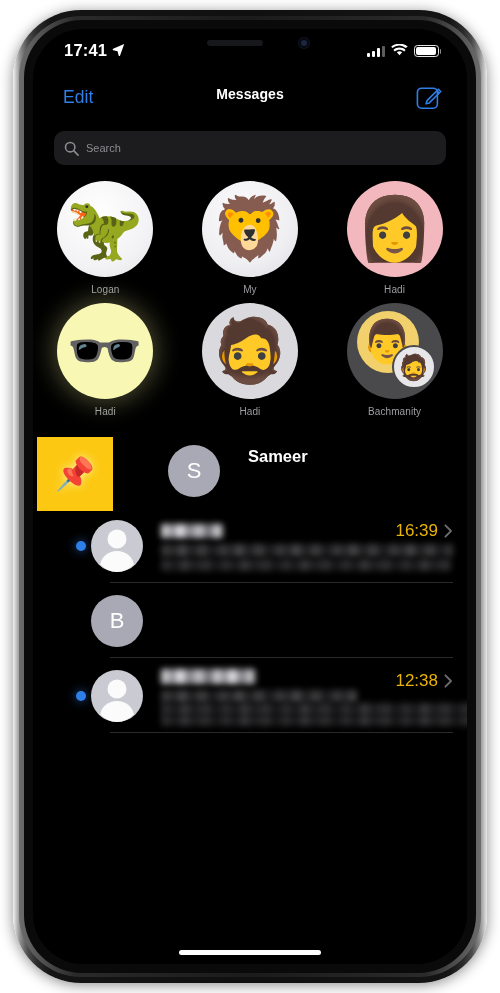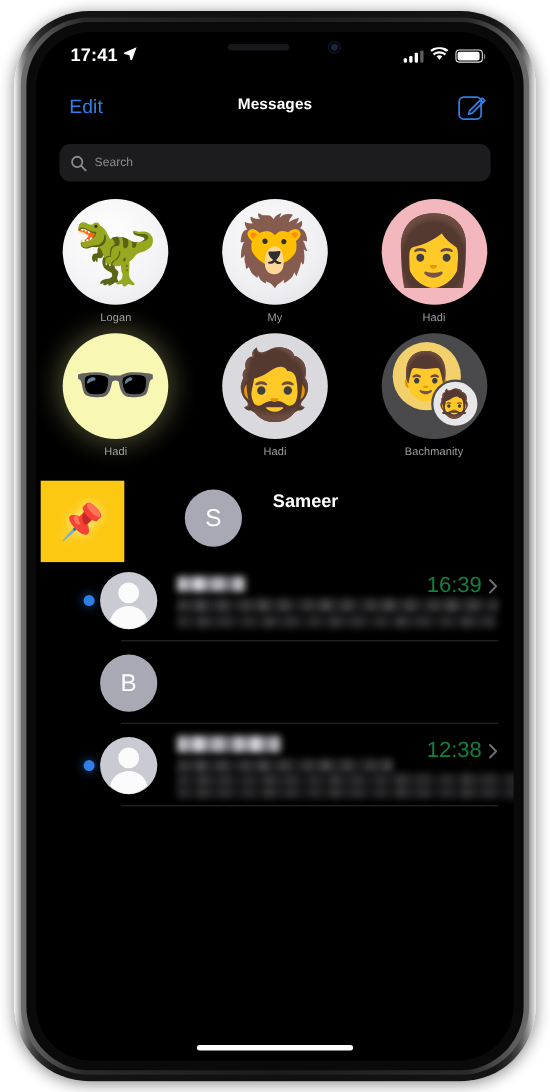--- a/index.html
+++ b/index.html
@@ -102,21 +102,21 @@
   .avatar{position:absolute;left:58px;top:50%;transform:translateY(-50%);width:52px;height:52px;
     border-radius:50%;background:#a8a9b4;display:flex;align-items:center;justify-content:center;
     color:#fff;font-size:22px;font-weight:500;}
   .avatar.photo{background:#c9cad2;}
   .av-person{width:52px;height:52px;}
 
   .conv-body{position:absolute;left:128px;right:14px;top:0;bottom:0;}
   .conv-top{position:absolute;left:0;right:0;top:14px;display:flex;align-items:center;}
   .conv-name{font-size:16.5px;font-weight:700;color:#fff;}
   .conv-meta{position:absolute;right:0;top:13px;display:flex;align-items:center;gap:6px;}
-  .conv-time{font-size:20px;color:#15803d;}
+  .conv-time{font-size:17px;color:#eab308;}
   .chev{width:9px;height:14px;}
   .conv-prev{position:absolute;left:0;right:60px;top:38px;font-size:15.5px;color:#8e8e93;line-height:19px;}
 
   
   .blur{position:absolute;border-radius:2px;
     background:repeating-linear-gradient(90deg,#3a3a3c 0 9px,#2a2a2c 9px 17px,#48484a 17px 26px,#252527 26px 36px,#3f3f41 36px 46px,#1f1f21 46px 57px);
     filter:blur(3.4px);opacity:.92;}
   .blur.bright{background:repeating-linear-gradient(90deg,#d2d2d6 0 8px,#9a9aa0 8px 15px,#e6e6ea 15px 24px,#8d8d93 24px 33px,#c4c4c9 33px 43px,#7a7a80 43px 52px);opacity:.95;}
   .blur.dim{background:repeating-linear-gradient(90deg,#2e2e30 0 10px,#1d1d1f 10px 19px,#3a3a3c 19px 28px,#232325 28px 39px,#313133 39px 50px,#1a1a1c 50px 60px);opacity:.9;}
 

